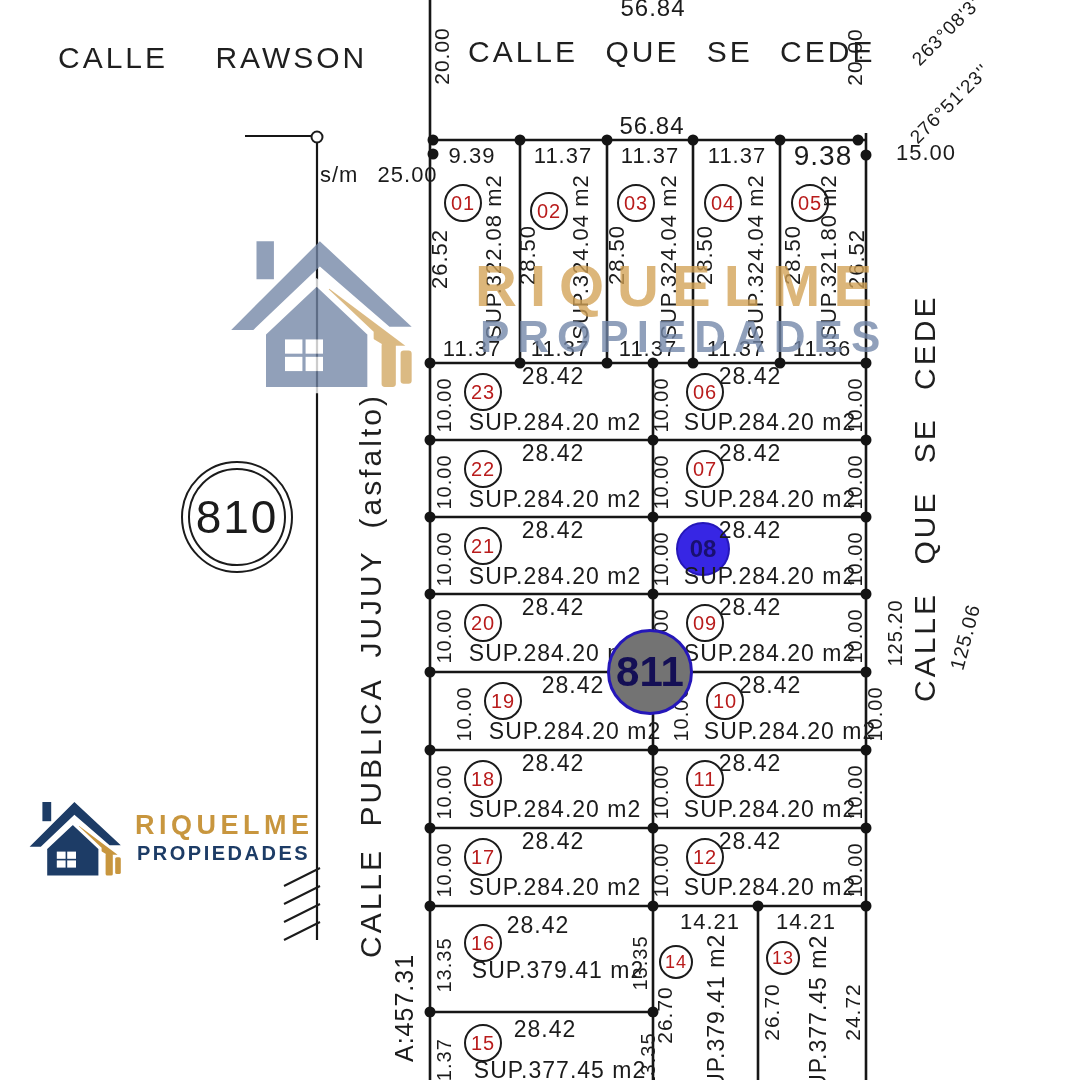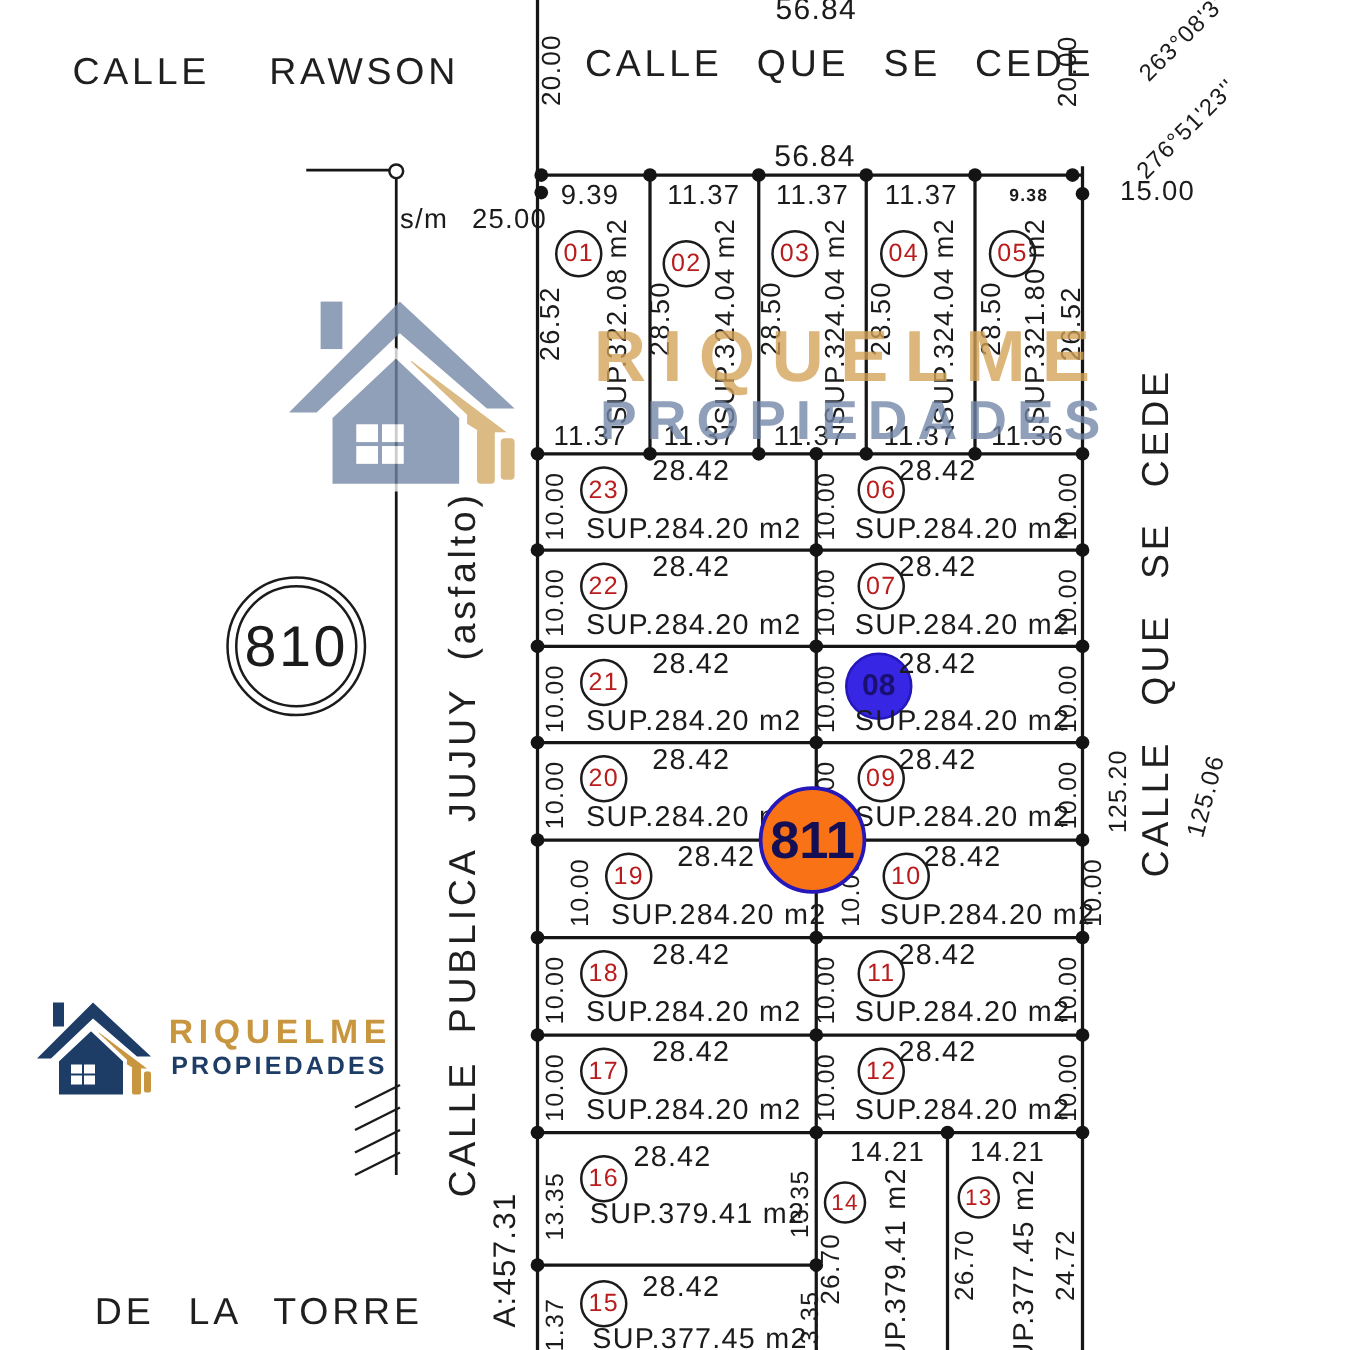--- a/index.html
+++ b/index.html
@@ -22,21 +22,21 @@
   .d-tr{left:260px;top:1px;width:120px;font-size:23px;}
   .sup-l{left:25px;top:47px;width:200px;font-size:23px;}
   .sup-r{left:240px;top:47px;width:200px;font-size:23px;}
   .t10-a{left:-21px;top:30px;width:70px;font-size:20px;}
   .t10-b{left:196px;top:30px;width:70px;font-size:20px;}
   .t10-c{left:390px;top:30px;width:70px;font-size:20px;}
   .disc8{position:absolute;left:246px;top:5px;width:54px;height:54px;border-radius:50%;
          background:#3726E4;border:2px solid #2517b9;box-sizing:border-box;color:#191070;
          display:flex;align-items:center;justify-content:center;font-size:24px;font-weight:bold;}
   .disc811{position:absolute;left:607px;top:629px;width:86px;height:86px;border-radius:50%;
-         background:#f97316;border:3px solid #2517b9;box-sizing:border-box;color:#140f55;
+         background:#737373;border:3px solid #2517b9;box-sizing:border-box;color:#140f55;
          display:flex;align-items:center;justify-content:center;font-size:42px;font-weight:bold;z-index:7;}
   .ring-outer{position:absolute;left:181px;top:461px;width:112px;height:112px;border:2.5px solid #1b1b1b;
          border-radius:50%;box-sizing:border-box;display:flex;align-items:center;justify-content:center;}
   .ring-inner{width:98px;height:98px;border:2.5px solid #1b1b1b;border-radius:50%;box-sizing:border-box;
          display:flex;align-items:center;justify-content:center;font-size:46px;letter-spacing:2px;color:#1b1b1b;}
   .wm{position:absolute;left:225px;top:210px;width:660px;height:210px;opacity:0.78;z-index:5;}
   .wm-l1{position:absolute;left:250px;top:42px;font-size:58px;font-weight:bold;letter-spacing:13px;color:#D3A255;}
   .wm-l2{position:absolute;left:255px;top:102px;font-size:44px;font-weight:bold;letter-spacing:8px;color:#7286A8;}
   .logo{position:absolute;left:28px;top:788px;width:290px;height:110px;z-index:6;}
   .lg-l1{position:absolute;left:107px;top:22px;font-size:27px;font-weight:bold;letter-spacing:4.5px;color:#C8963E;}
@@ -133,29 +133,28 @@
   <div class="lbl n" style="left:320px;top:163px;font-size:22px;word-spacing:12px;">s/m 25.00</div>
 
   <div class="lbl street c v" style="left:760px;top:525px;width:330px;">CALLE QUE SE CEDE</div>
   <div class="lbl c n v" style="left:850px;top:621px;width:90px;font-size:20px;">125.20</div>
   <div class="lbl c n" style="left:920px;top:625px;width:90px;font-size:20px;transform:rotate(-75deg);">125.06</div>
 
   <div class="lbl street c v" style="left:111px;top:686px;width:520px;word-spacing:10px;">CALLE PUBLICA JUJUY (asfalto)</div>
   <div class="ring-outer">
     <div class="ring-inner">810</div>
   </div>
-  <div class="lbl street c" style="left:57px;top:1038px;width:300px;">DE LA TORRE</div>
   <div class="lbl c n v" style="left:324px;top:996px;width:160px;font-size:25px;">A:457.31</div>
 
   <div style="position:absolute;left:430px;top:140px;width:436px;height:223px;">
     <div class="lbl c n" style="left:2px;top:4px;width:80px;font-size:22px;">9.39</div>
     <div class="lbl c n" style="left:93px;top:4px;width:80px;font-size:22px;">11.37</div>
     <div class="lbl c n" style="left:180px;top:4px;width:80px;font-size:22px;">11.37</div>
     <div class="lbl c n" style="left:267px;top:4px;width:80px;font-size:22px;">11.37</div>
-    <div class="lbl c n" style="left:353px;top:4px;width:80px;font-size:14px;font-weight:bold;">9.38</div>
+    <div class="lbl c n" style="left:353px;top:4px;width:80px;font-size:28px;">9.38</div>
 
     <div class="lc" style="left:14px;top:44px;">01</div>
     <div class="lc" style="left:100px;top:52px;">02</div>
     <div class="lc" style="left:187px;top:44px;">03</div>
     <div class="lc" style="left:274px;top:44px;">04</div>
     <div class="lc" style="left:361px;top:44px;">05</div>
 
     <div class="lbl c n v" style="left:-24px;top:105px;width:175px;font-size:22px;">SUP.322.08 m2</div>
     <div class="lbl c n v" style="left:63px;top:105px;width:175px;font-size:22px;">SUP.324.04 m2</div>
     <div class="lbl c n v" style="left:151px;top:105px;width:175px;font-size:22px;">SUP.324.04 m2</div>

